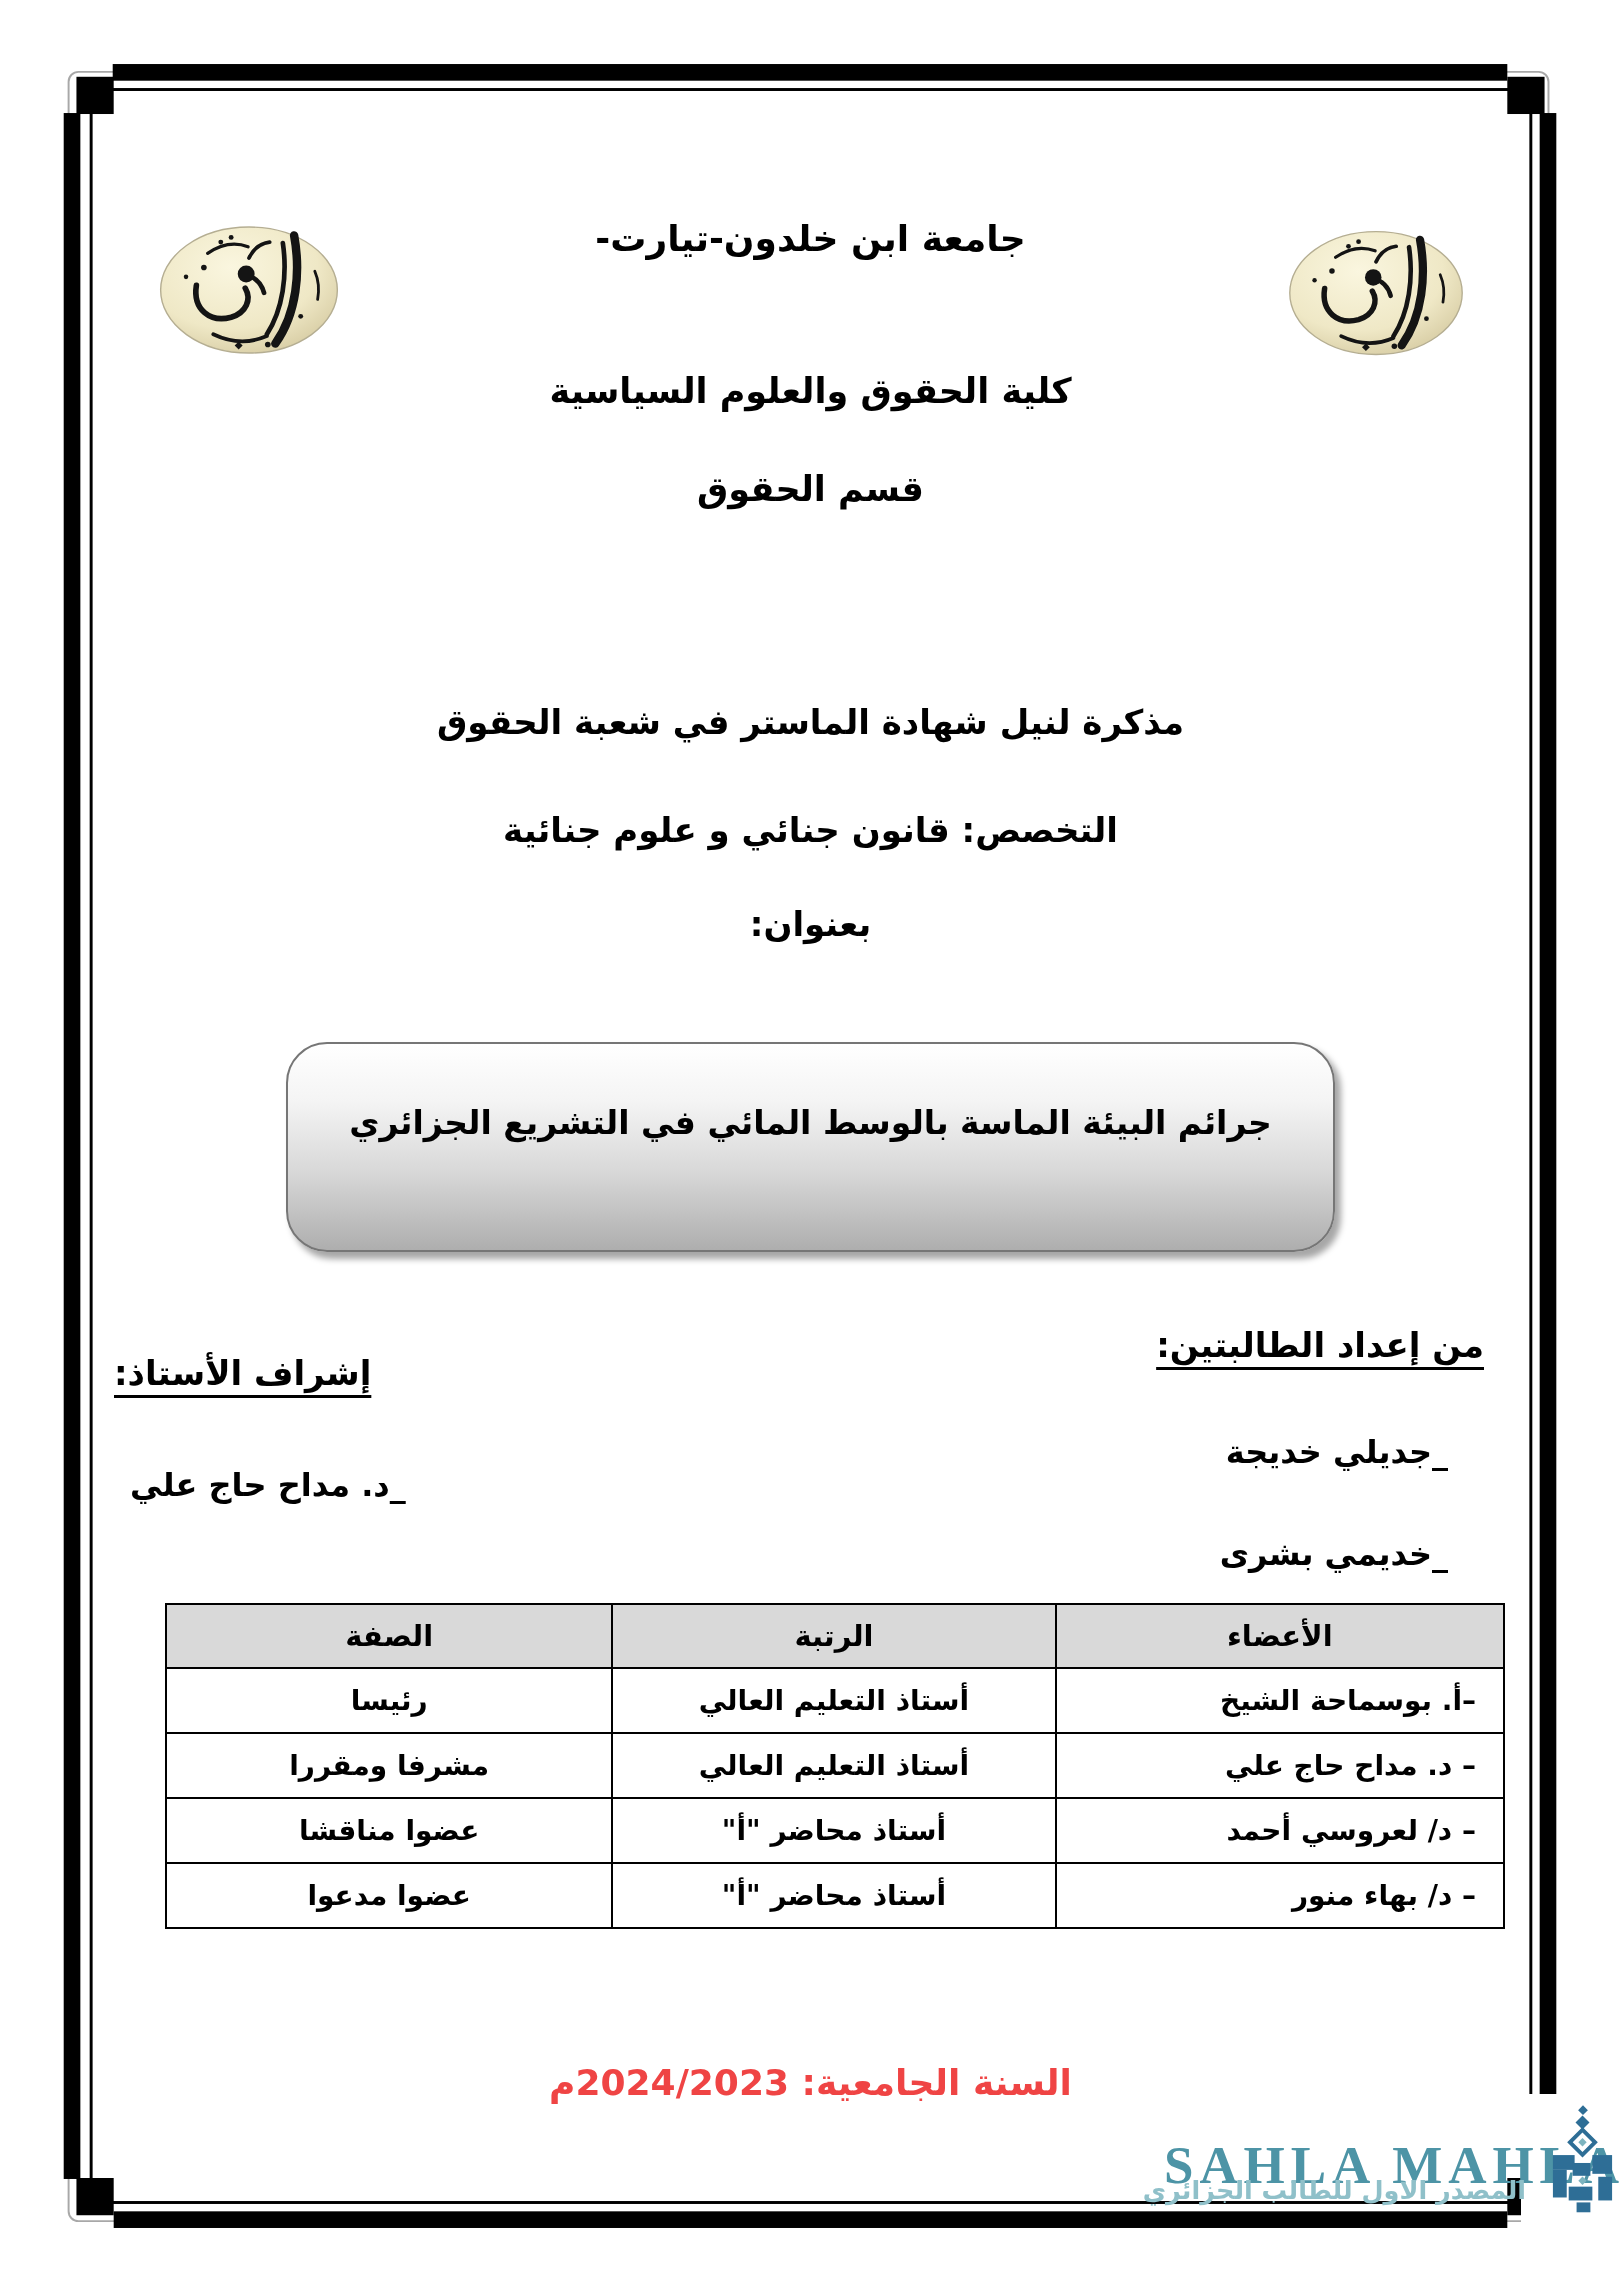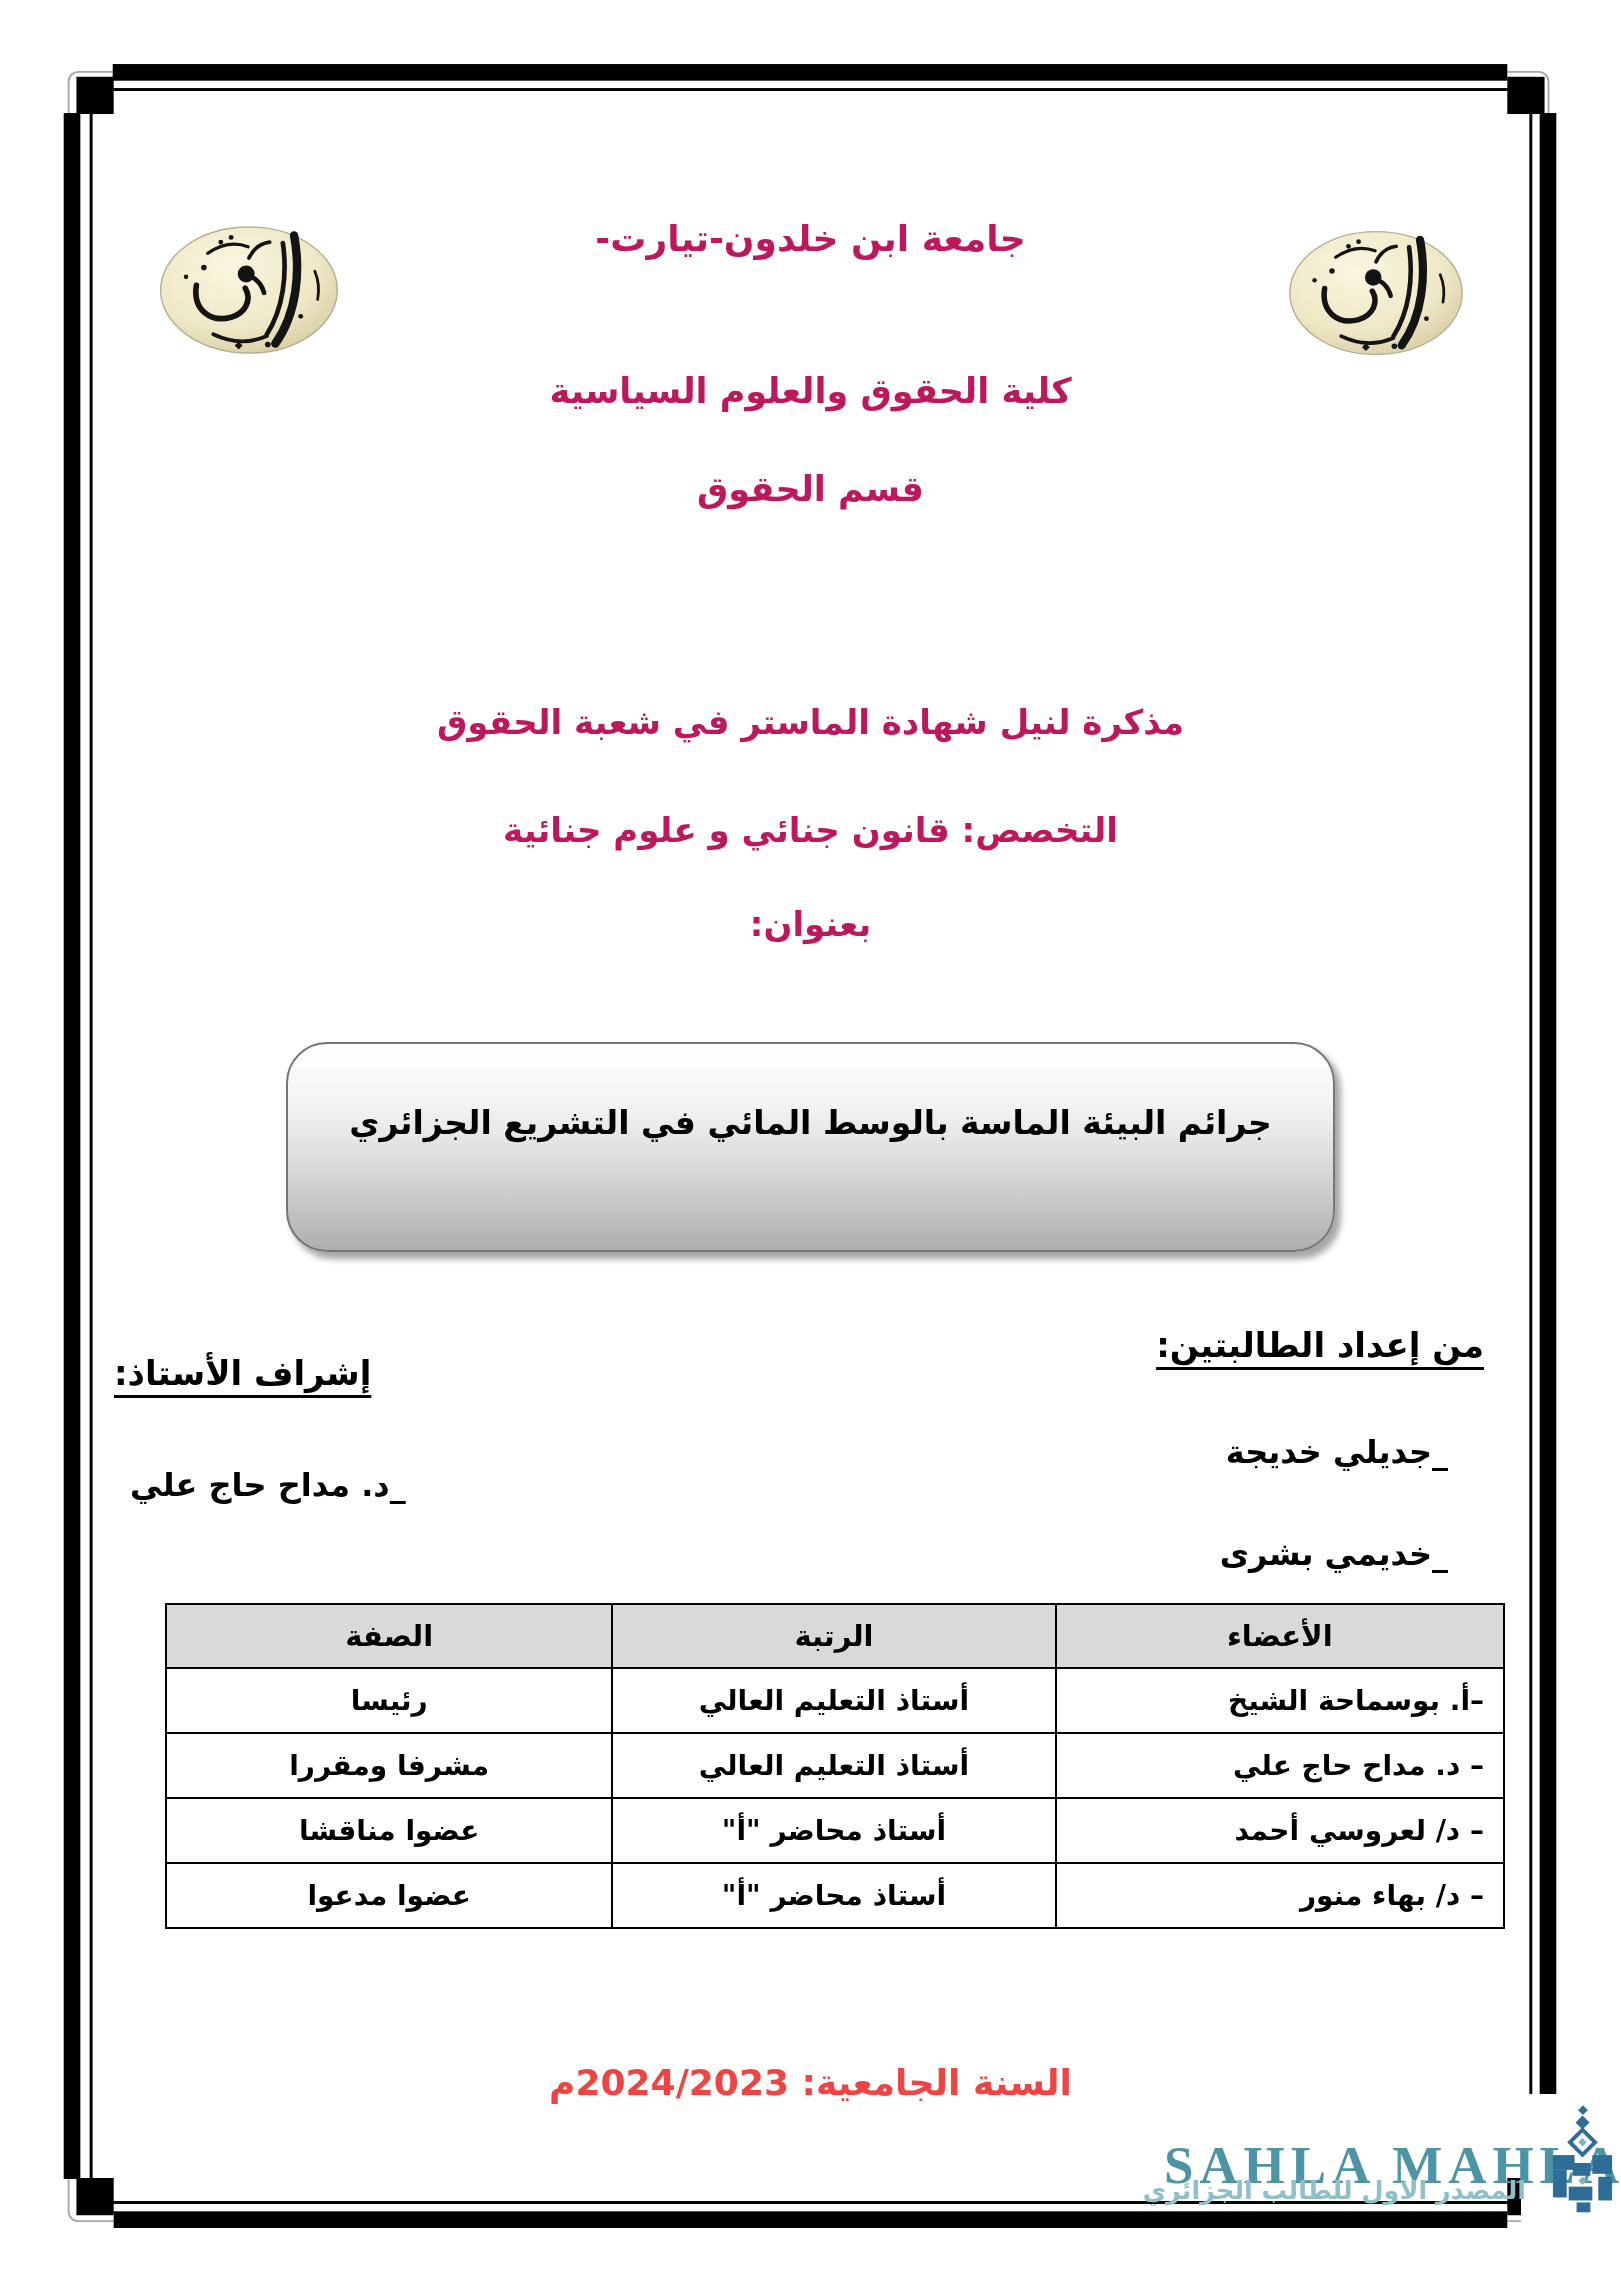--- a/index.html
+++ b/index.html
@@ -8,21 +8,21 @@
     width:1621px;height:2293px;
     background:#ffffff;
     overflow:hidden;
     font-family:"DejaVu Sans", sans-serif;
     direction:rtl;
   }
   .abs{position:absolute;}
   svg{display:block;}
   .centerline{
     position:absolute;left:0;width:100%;
-    text-align:center;font-weight:bold;color:#be185d;
+    text-align:center;font-weight:bold;color:#000000;
     white-space:nowrap;
   }
   .fs37{font-size:36px;}
   .fs36{font-size:35px;}
   .fs35{font-size:34px;}
   .title-box{
     position:absolute;left:286px;top:1042px;width:1045px;height:206px;
     border:2.9px solid #767676;border-radius:41px;
     background:linear-gradient(180deg,#ffffff 0%,#f4f4f4 28%,#d8d8d8 62%,#aeaeae 100%);
     box-shadow:5.9px 6.9px 5.9px rgba(0,0,0,0.35);
@@ -48,21 +48,21 @@
   table.committee th, table.committee td{
     border:2px solid #000;
     font-size:28px;font-weight:bold;
     text-align:center;vertical-align:middle;
     padding:0 9.8px;
   }
   table.committee th{
     background:#d9d9d9;height:62px;font-size:29px;
   }
   table.committee td{height:63px;}
-  table.committee .member{text-align:right;padding-right:19px;}
+  table.committee .member{text-align:right;padding-right:27px;}
   table.committee{border:2.9px solid #000;}
   table.committee tr th{border-bottom:2.9px solid #000;}
   .year-line{
     position:absolute;left:0;top:2062px;width:100%;
     text-align:center;font-size:36px;font-weight:bold;color:#ef4444;white-space:nowrap;
   }
   .wm-backing{
     position:absolute;left:1521px;top:2094px;width:100px;height:135px;background:#ffffff;
   }
   .wm-brand{

